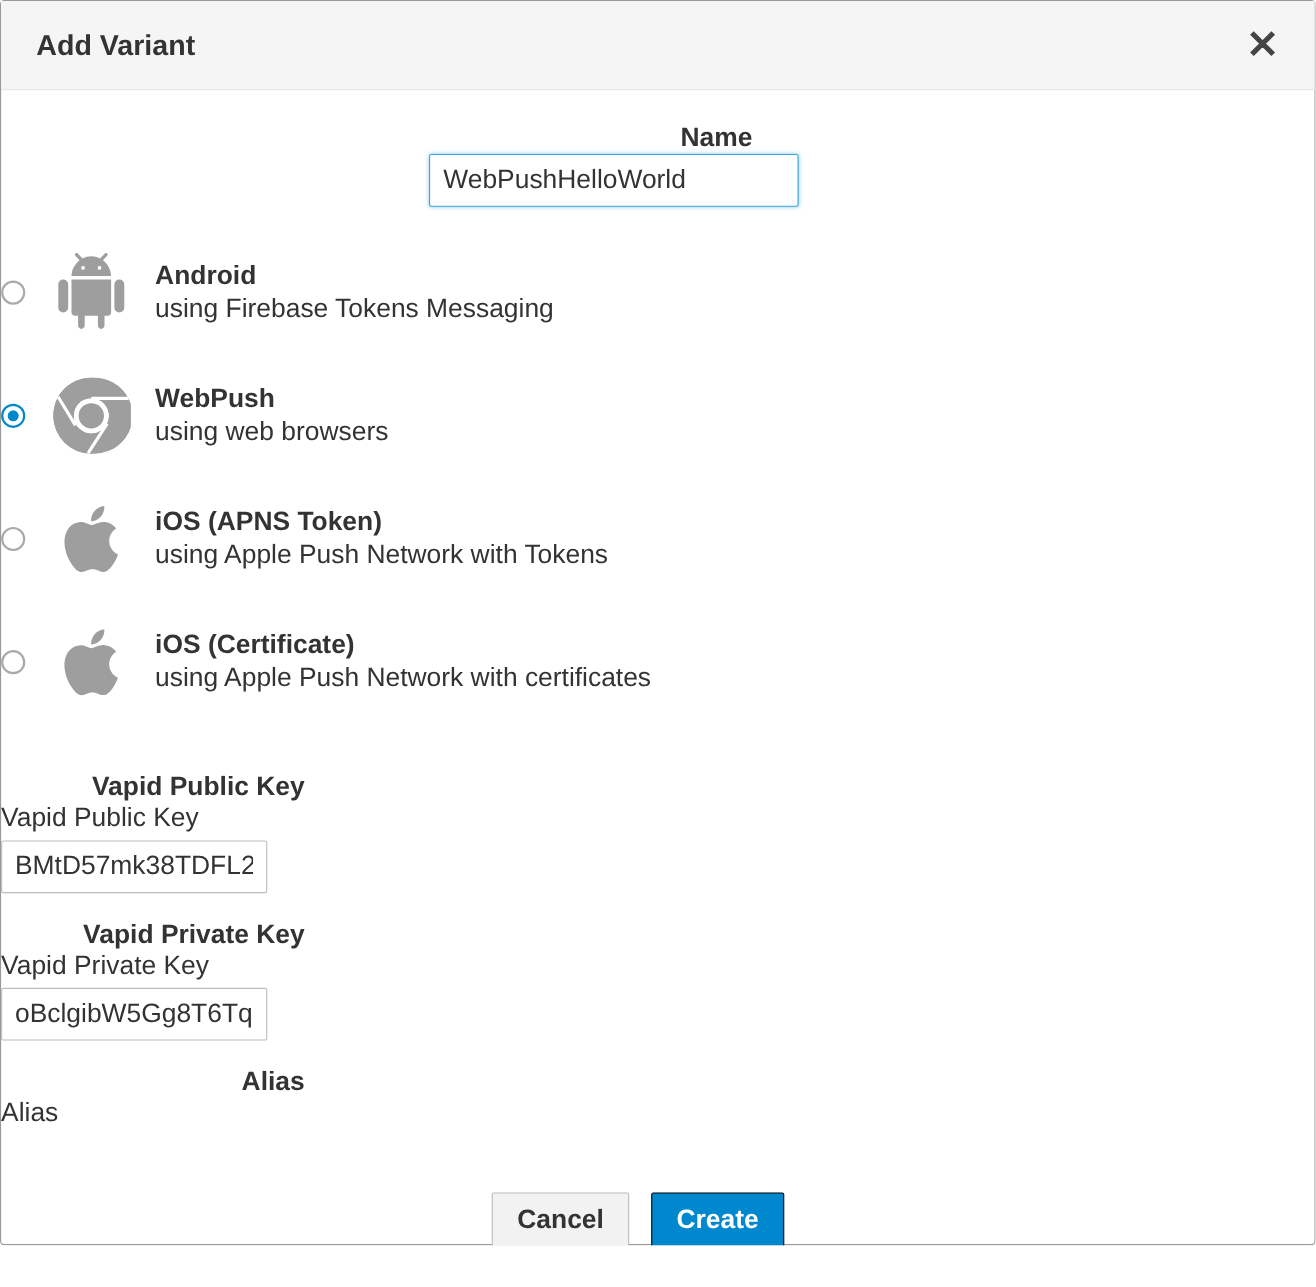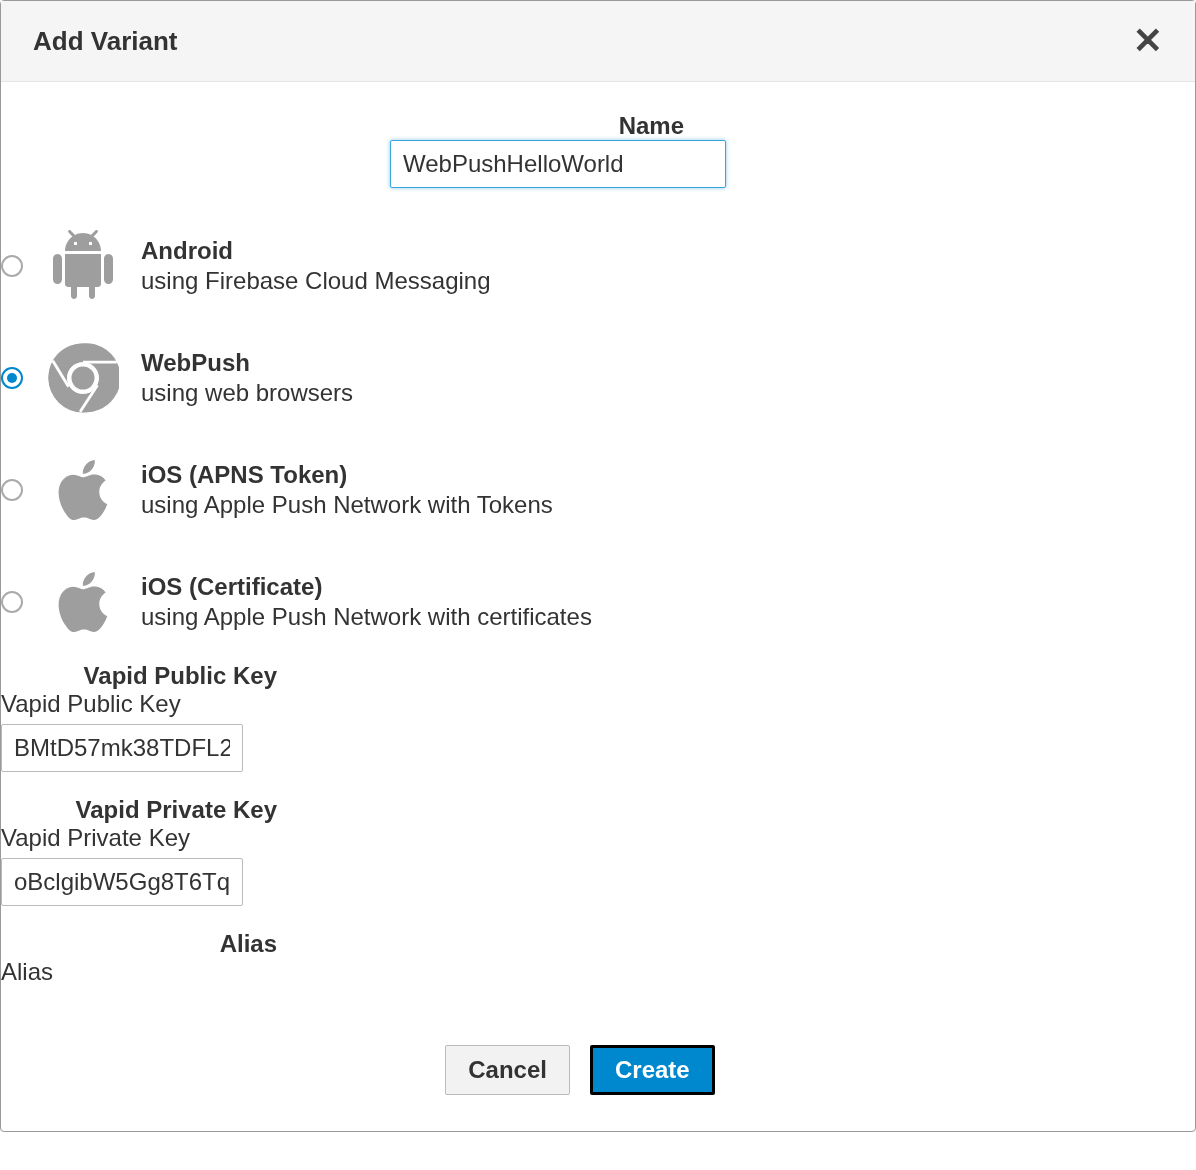--- a/index.html
+++ b/index.html
@@ -88,20 +88,21 @@
   }
   .sub-label {
     font-size: 24px;
     color: #333;
     margin-bottom: 6px;
   }
   .options {
     display: flex;
     flex-direction: column;
     gap: 40px;
+    margin-bottom: 40px;
   }
   .option {
     display: flex;
     align-items: center;
   }
   .radio {
     width: 22px;
     height: 22px;
     border: 2px solid #aaa;
     border-radius: 50%;
@@ -162,21 +163,21 @@
     align-items: center;
     justify-content: center;
   }
   .btn-default {
     background: #f2f2f2;
     border: 1px solid #bbb;
     color: #333;
   }
   .btn-primary {
     background: #0088ce;
-    border: 3px solid #000000;
+    border: 1px solid #000000;
     color: #fff;
   }
 </style>
 </head>
 <body>
 
 <div class="modal">
   <div class="modal-header">
     <div class="modal-title">Add Variant</div>
     <div class="close-icon">✕</div>
@@ -197,21 +198,21 @@
 
         <div class="option">
           <div class="radio"></div>
           <div class="option-icon">
             <svg viewBox="0 0 24 24">
                 <path d="M6 18c0 .55.45 1 1 1h1v3c0 .55.45 1 1 1s1-.45 1-1v-3h4v3c0 .55.45 1 1 1s1-.45 1-1v-3h1c.55 0 1-.45 1-1V8H6v10zM3.5 8C2.67 8 2 8.67 2 9.5v7c0 .83.67 1.5 1.5 1.5S5 17.33 5 16.5v-7C5 8.67 4.33 8 3.5 8zm17 0c-.83 0-1.5.67-1.5 1.5v7c0 .83.67 1.5 1.5 1.5s1.5-.67 1.5-1.5v-7c0-.83-.67-1.5-1.5-1.5zM15.53 2.16l1.3-1.3c.2-.2.2-.51 0-.71-.2-.2-.51-.2-.71 0l-1.48 1.48C13.85 1.23 12.95 1 12 1s-1.85.23-2.64.63L7.88.15c-.2-.2-.51-.2-.71 0-.2.2-.2.51 0 .71l1.3 1.3C7.01 3.28 6 5.01 6 7h12c0-1.99-1.01-3.72-2.47-4.84zM10 5H9V4h1v1zm5 0h-1V4h1v1z"></path>
               </svg>
           </div>
           <div class="option-text">
             <span class="option-title">Android</span>
-            <span class="option-subtitle">using Firebase Cloud Messaging</span>
+            <span class="option-subtitle">using Firebase Tokens Messaging</span>
           </div>
         </div>
 
         <div class="option">
           <div class="radio selected"></div>
           <div class="option-icon">
             <svg viewBox="0 0 100 100">
               <circle cx="50" cy="50" r="48" fill="#9e9e9e"></circle>
               <circle cx="50" cy="50" r="22" fill="#fff"></circle>
               <circle cx="50" cy="50" r="16" fill="#9e9e9e"></circle>

